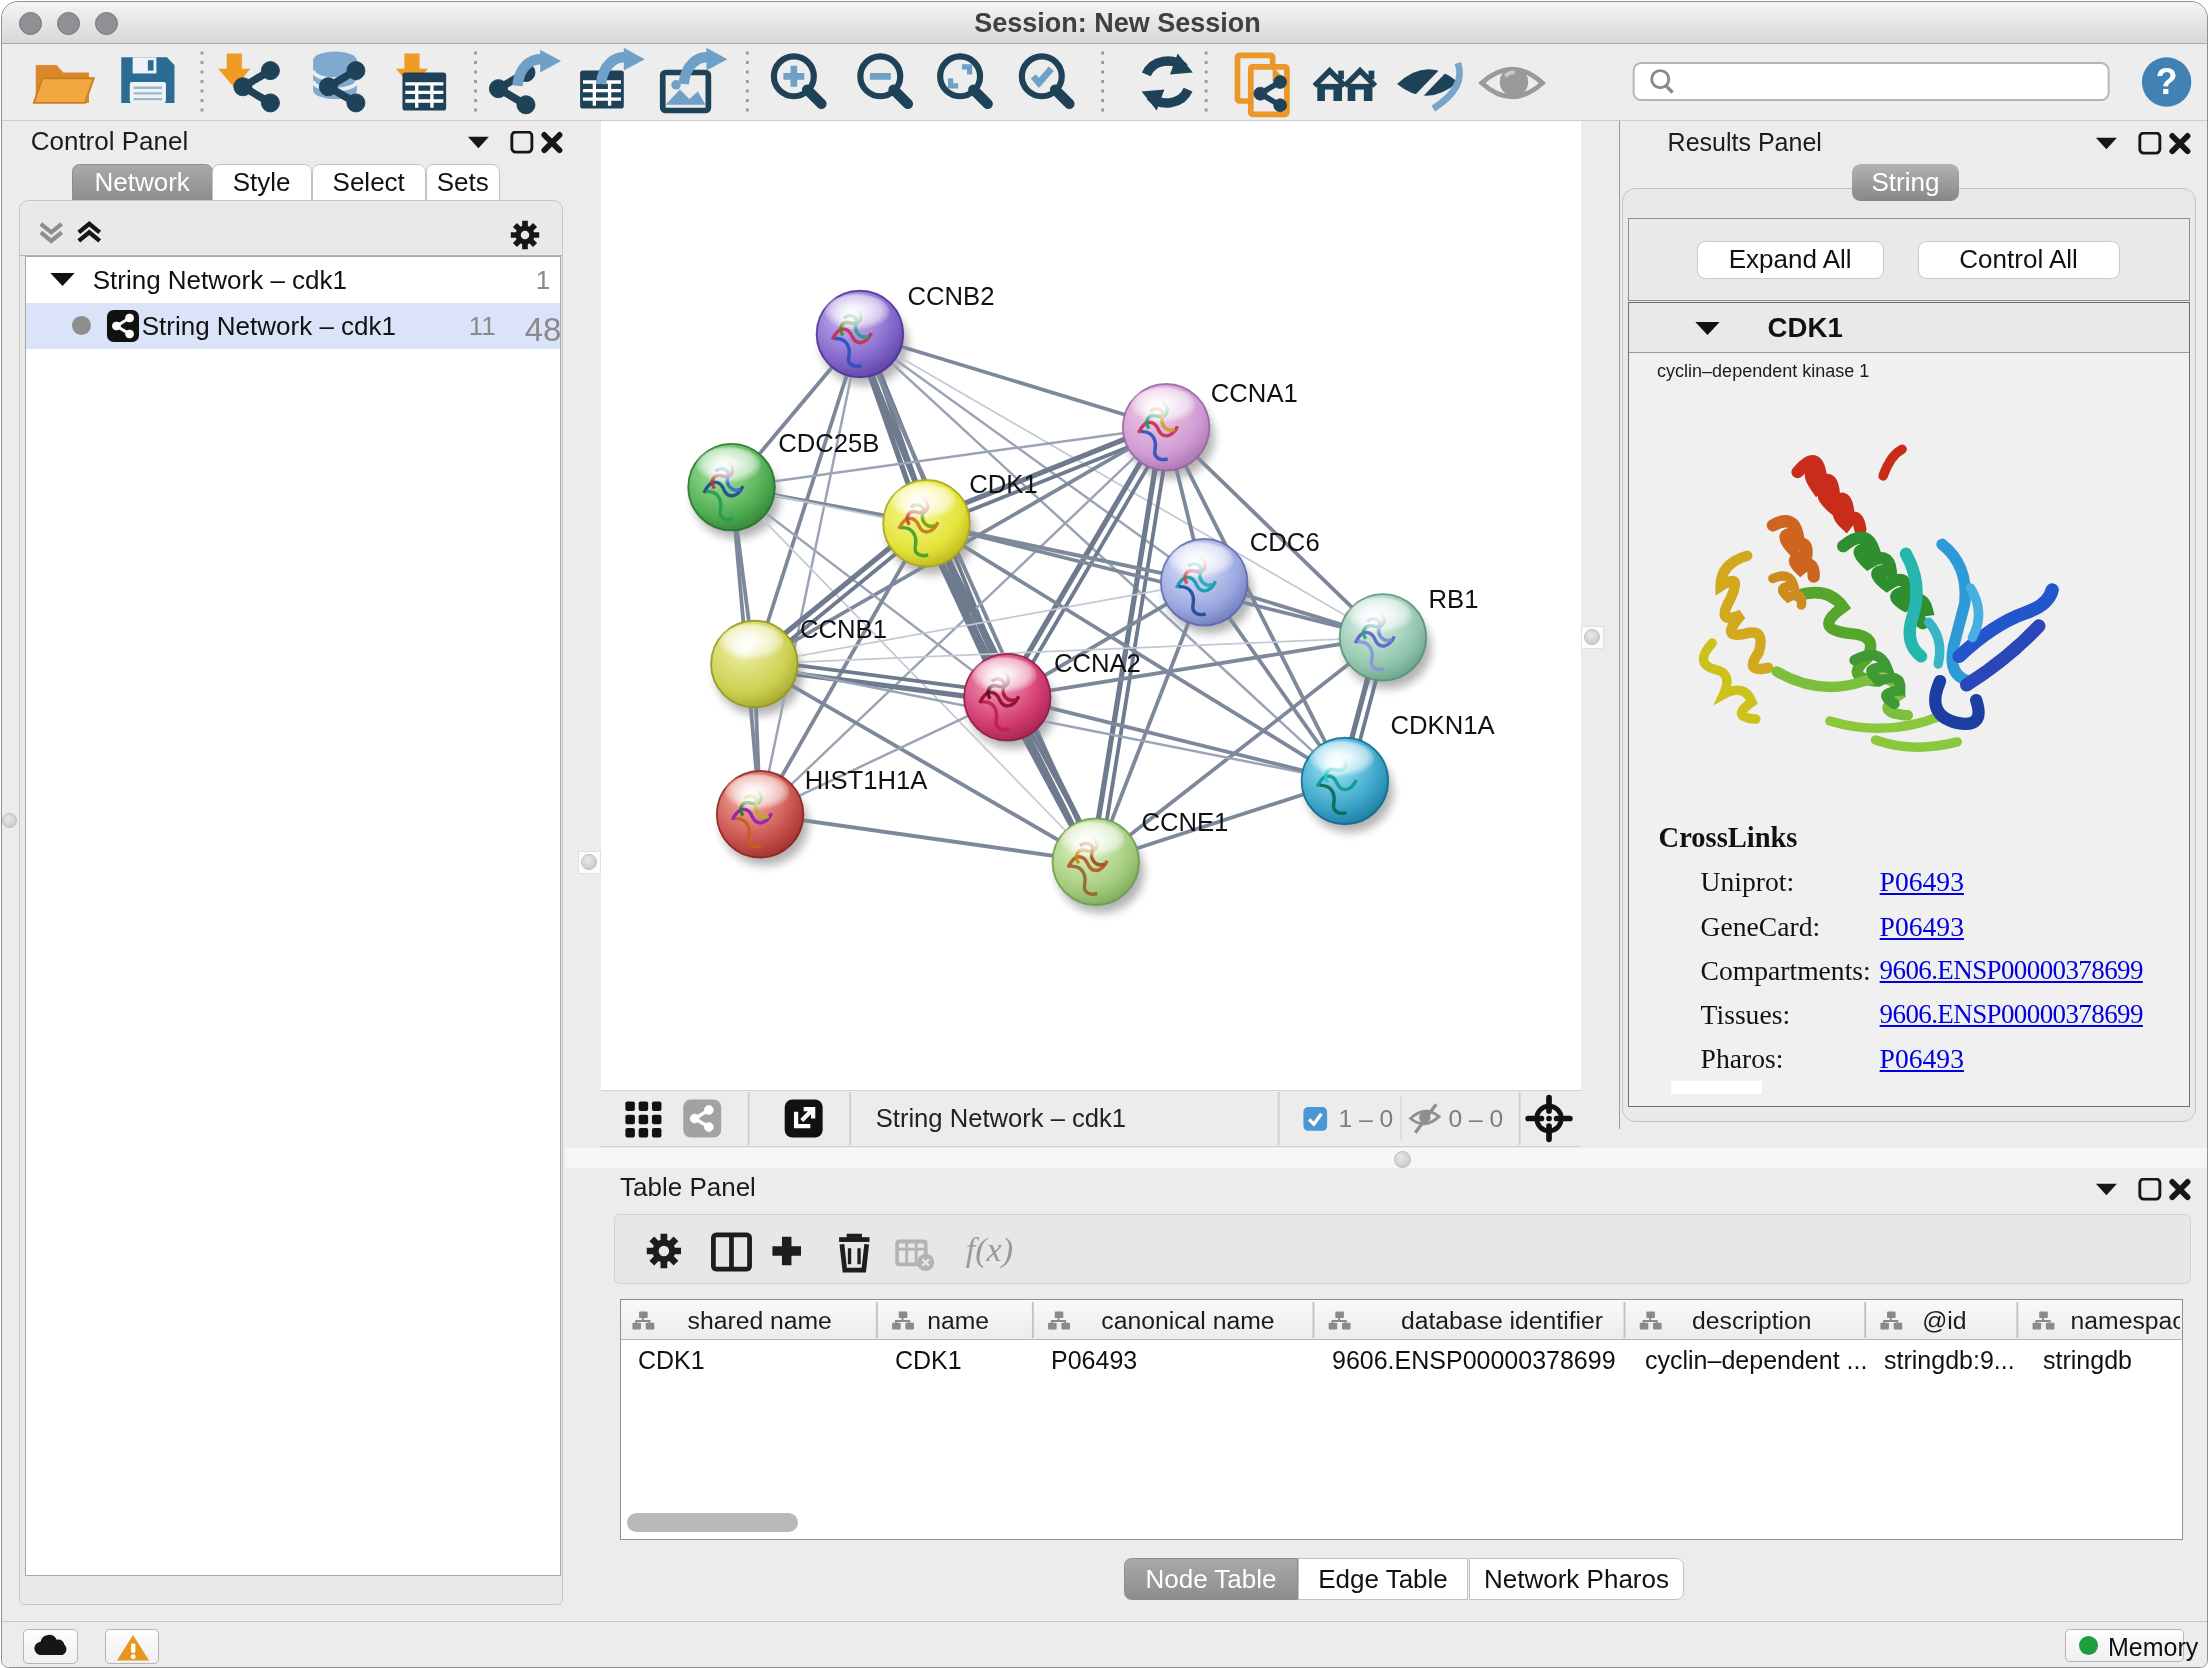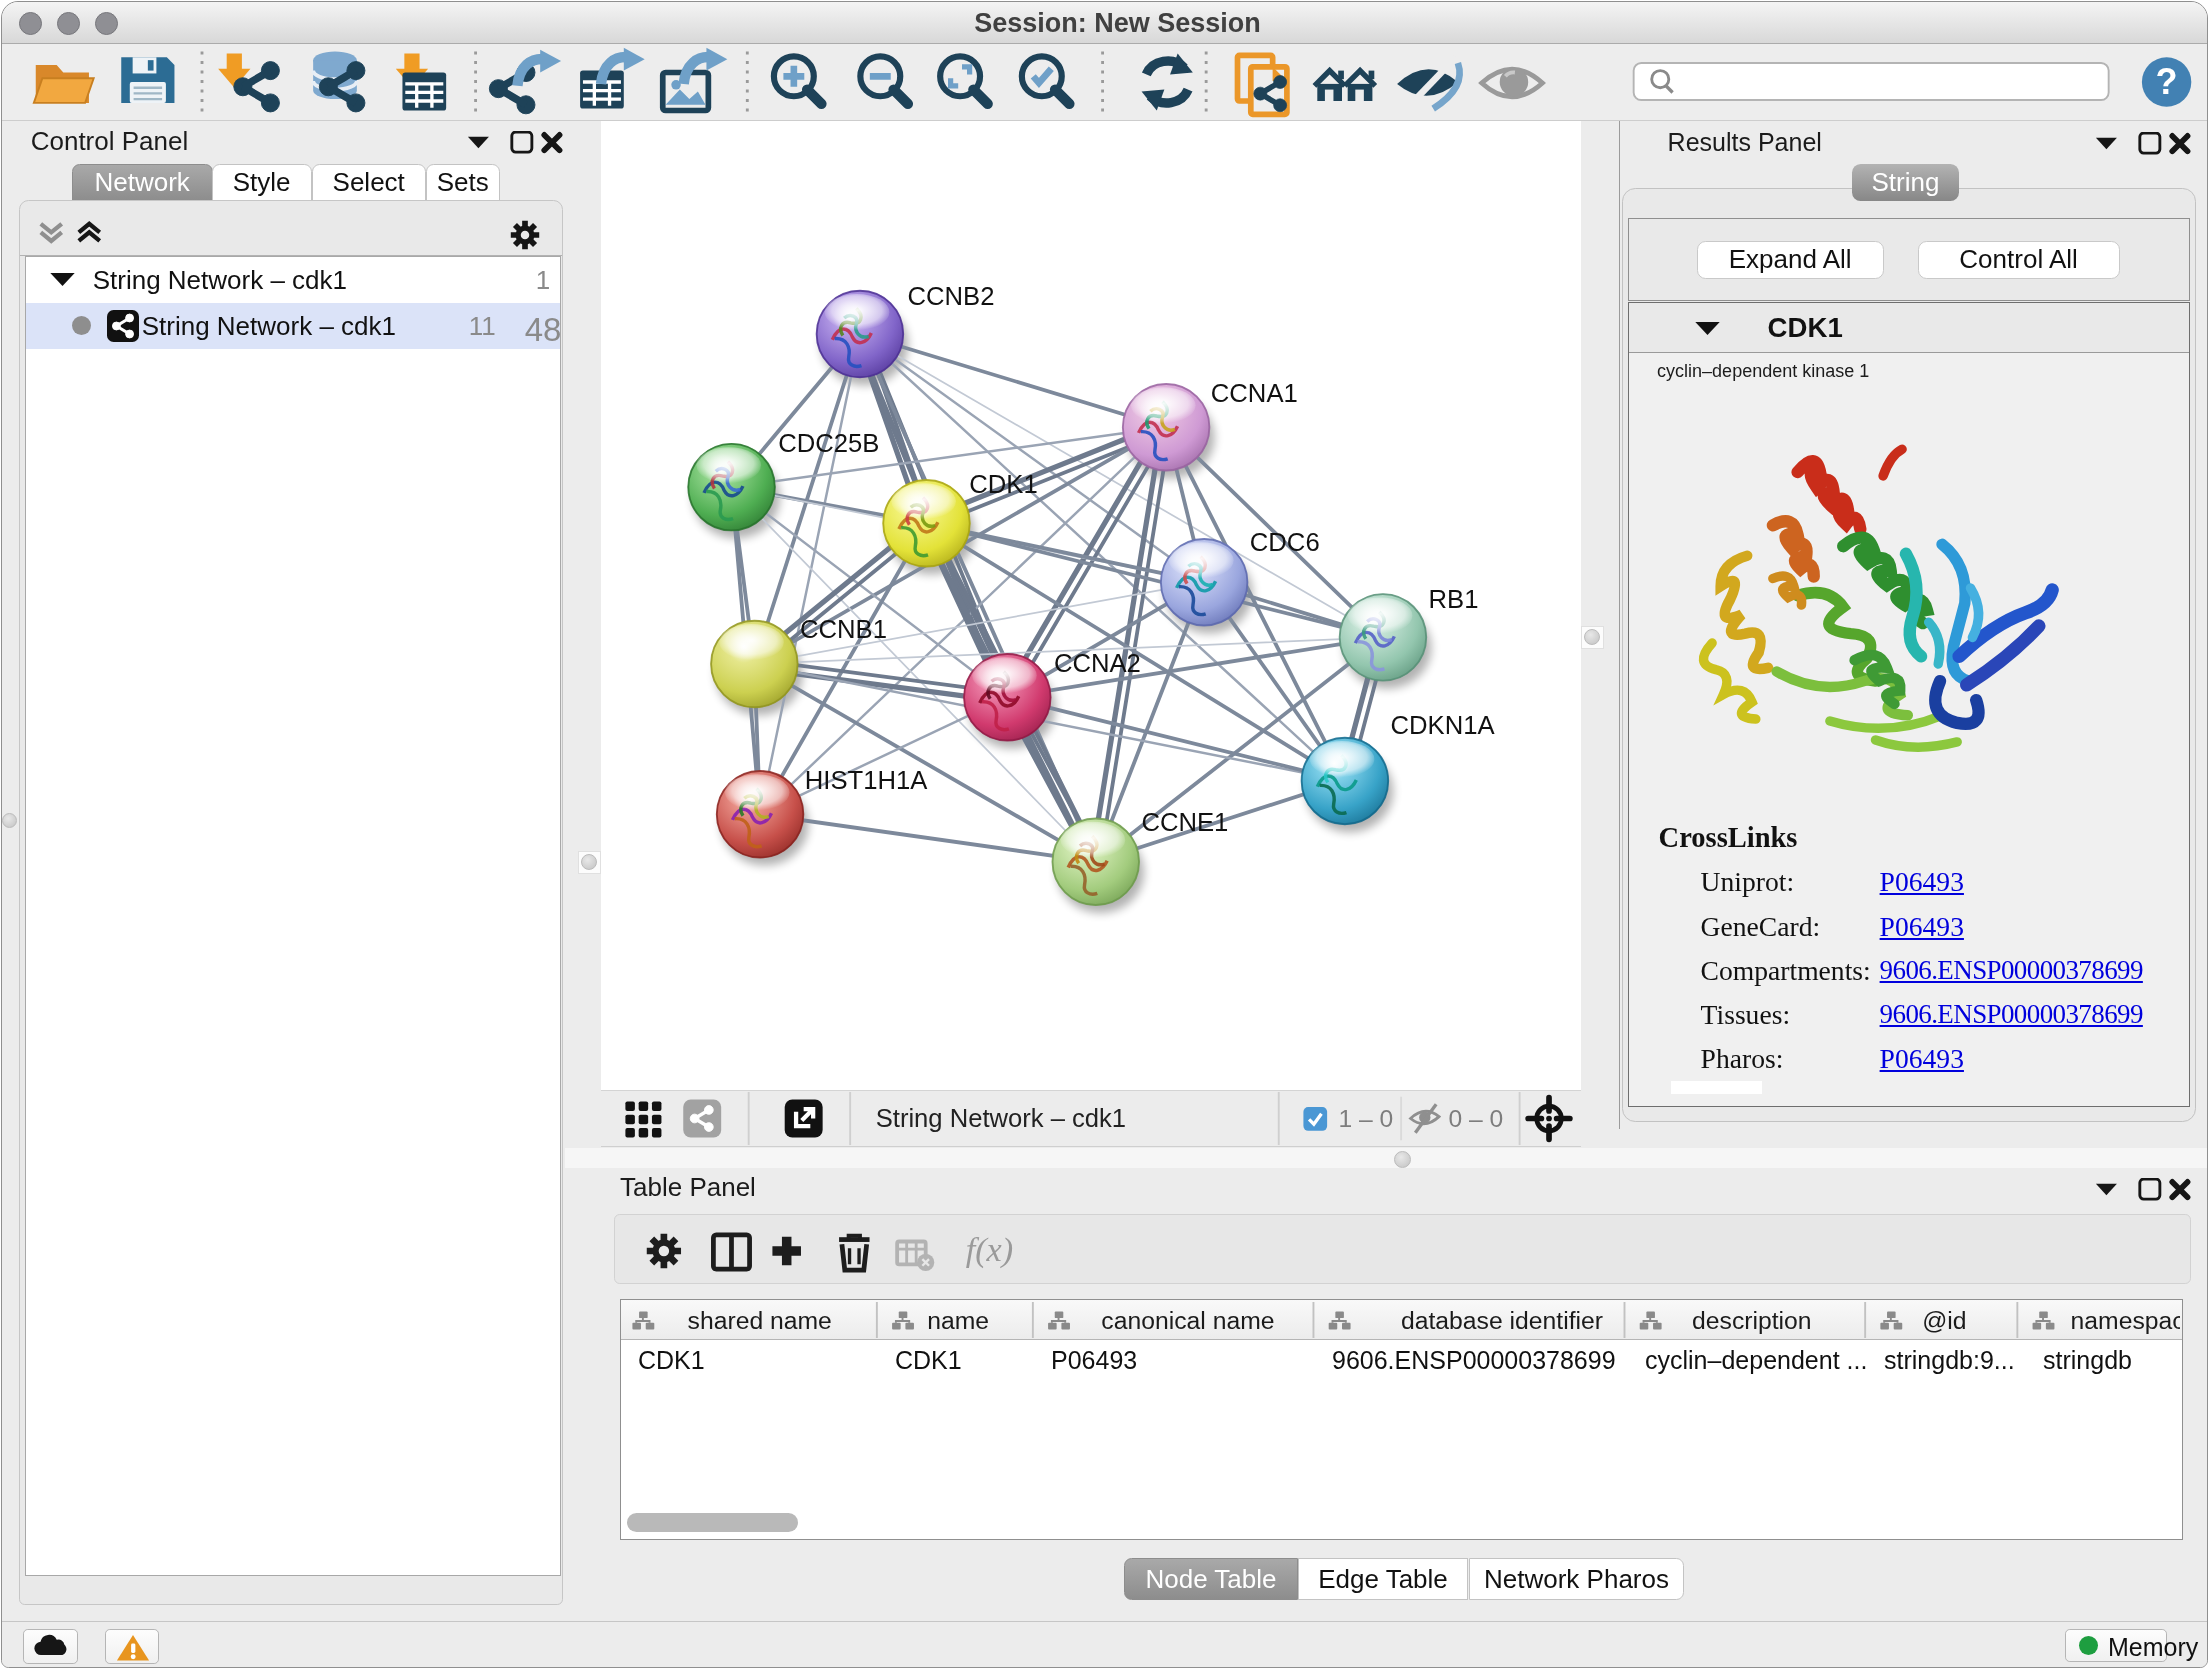--- a/index.html
+++ b/index.html
@@ -772,20 +772,20 @@
       <path d="M10,22 a7,7 0 0 1 -1,-14 a9,9 0 0 1 17,-2 a6,6 0 0 1 8,5 a6.5,6.5 0 0 1 -2,11 Z" fill="#161616"></path>
     </svg>
   </div>
   <div class="sbtn" style="left:103px;top:6.7px;width:54px;height:35px;">
     <svg width="34" height="28.5" viewBox="0 0 36 30" style="position:absolute;left:9.5px;top:2.9px;">
       <path d="M18,2 L35,29 H1 Z" fill="#e8951f"></path>
       <rect x="16" y="11" width="4.5" height="10" rx="1.5" fill="#fff"></rect>
       <circle cx="18.2" cy="25" r="2.6" fill="#fff"></circle>
     </svg>
   </div>
-  <div class="sbtn" style="left:2063px;top:6.7px;width:102px;height:33px;">
+  <div class="sbtn" style="left:2063px;top:6.7px;width:119px;height:33px;">
     <span style="position:absolute;left:13.3px;top:6.7px;width:19px;height:19px;border-radius:50%;background:#1e9e40;"></span>
     <span style="position:absolute;left:42px;top:2.9px;font-size:25px;color:#111;">Memory</span>
   </div>
 </div>
 
 </div>
 
 
 </body></html>

